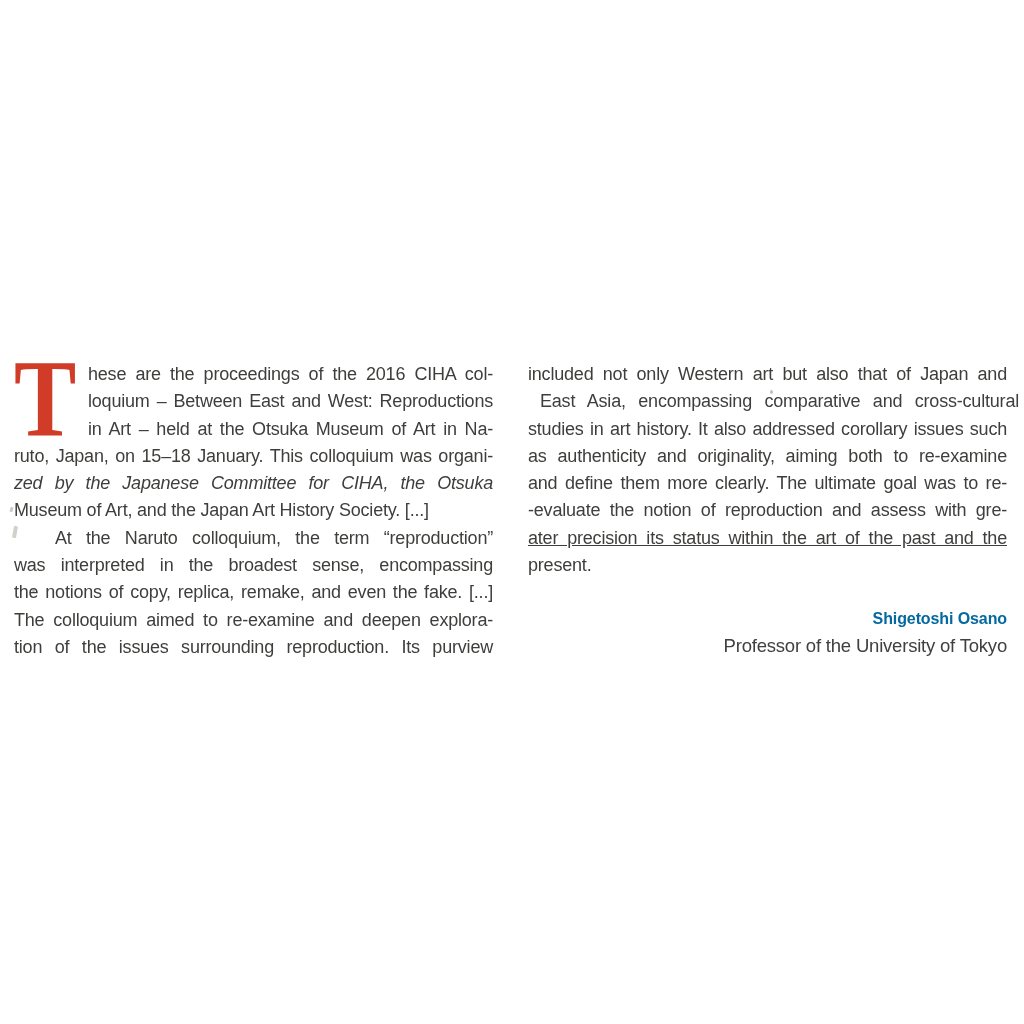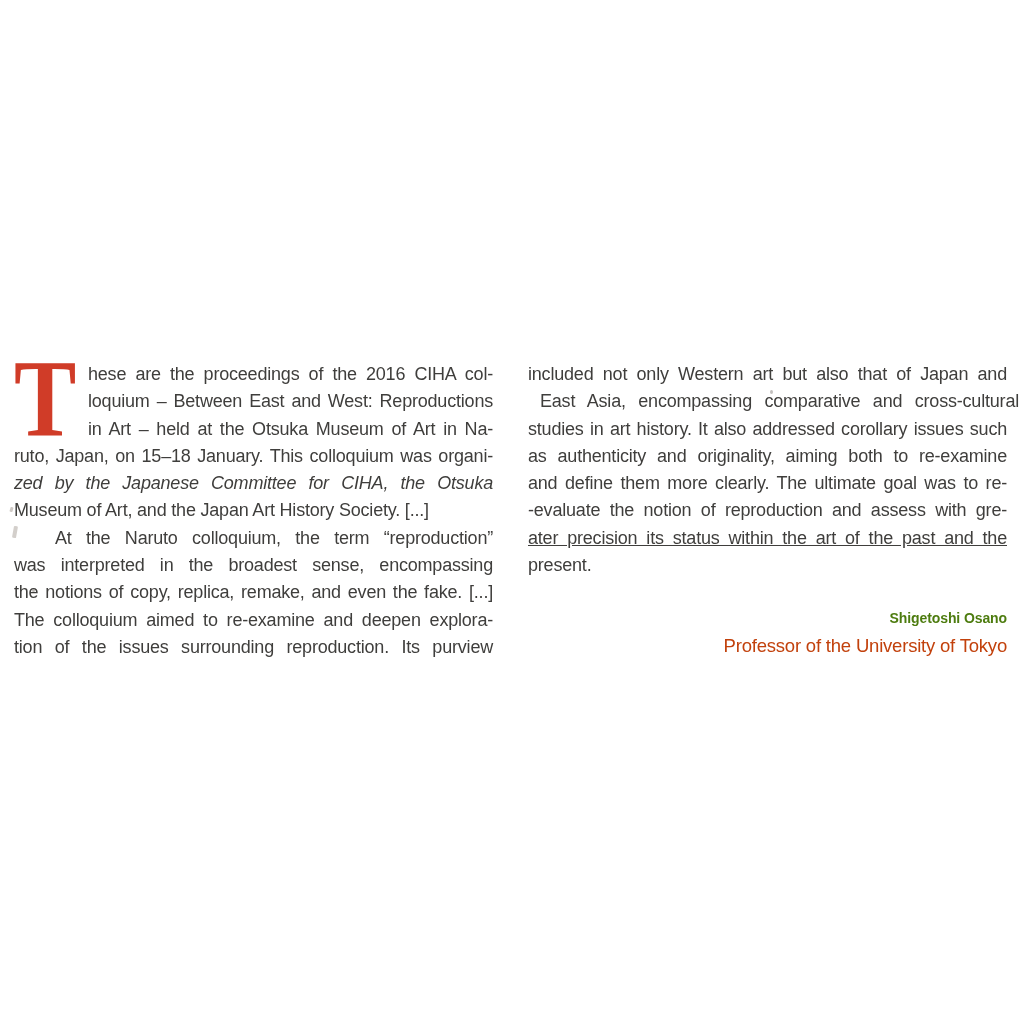--- a/index.html
+++ b/index.html
@@ -32,25 +32,25 @@
     position:absolute;left:0;top:0;
     font-family:"Liberation Serif",serif;
     font-weight:bold;
     font-size:110px;line-height:76px;
     color:#d03c28;
     transform:scaleX(0.85);
     transform-origin:0 0;
   }
   .signature{margin-top:26px;text-align:right;}
   .sig-name{
-    font-weight:bold;font-size:14px;color:#4d7c0f;
+    font-weight:bold;font-size:16px;color:#0369a1;
     height:27px;line-height:27px;letter-spacing:-0.1px;
   }
   .sig-title{
-    font-size:18.5px;color:#c2410c;
+    font-size:18.5px;color:#404040;
     height:27px;line-height:27px;
   }
   .artifact{position:absolute;background:#a89f98;border-radius:1px;}
   .artifact-1{left:10px;top:507px;width:3px;height:5px;opacity:.55;transform:rotate(14deg);}
   .artifact-2{left:13px;top:526px;width:4px;height:12px;opacity:.5;transform:rotate(10deg);}
   .speck{position:absolute;background:#8f8b86;border-radius:50%;}
   .speck-1{left:32px;top:589px;width:3px;height:3px;opacity:.6;}
   .speck-2{left:770px;top:390px;width:3px;height:4px;opacity:.55;}
 </style>
 </head>

